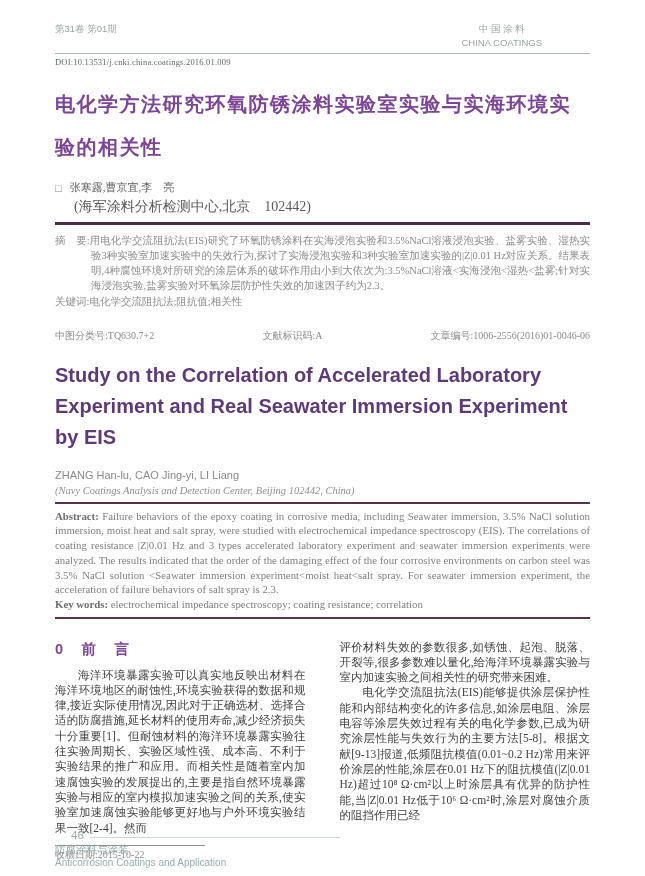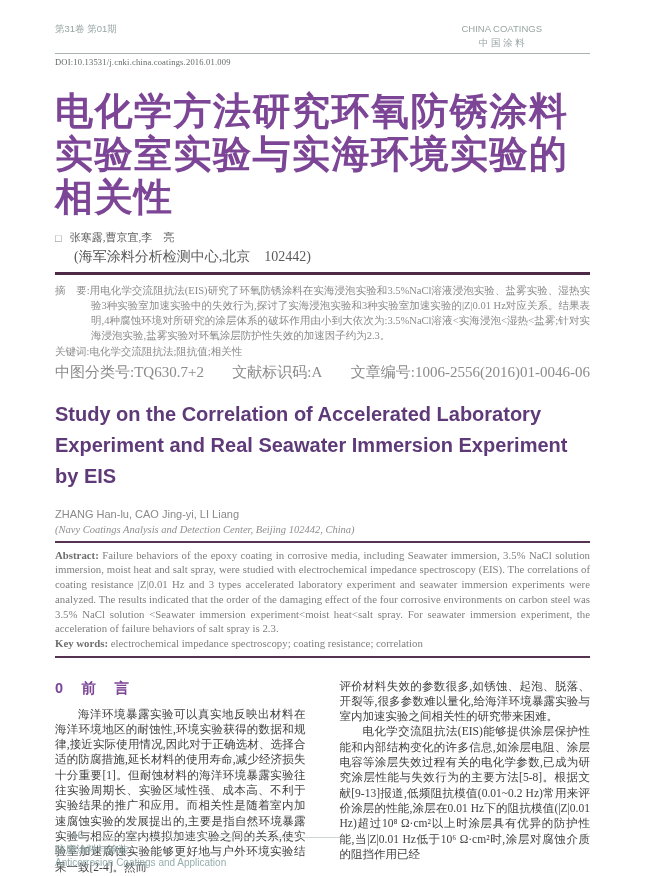--- a/index.html
+++ b/index.html
@@ -17,40 +17,40 @@
   .jheader { display:flex; justify-content:space-between; color:#98a5a3;
     font-size:9.5px; line-height:14px; font-family:"Liberation Sans",sans-serif; }
   .jheader .col { width:33%; }
   .jheader .center { text-align:center; }
   .jheader .right { text-align:right; }
   .header-rule { border:none; border-top:1.5px solid #a9b4b2; margin-top:3px; }
   .doi { font-size:8.5px; color:#5f6a68; margin-top:3px; letter-spacing:0.2px; }
 
   
   .title-cn {
-    margin-top:23px;
+    margin-top:16px;
     color:#7c4596;
     font-family:"Liberation Sans",sans-serif;
     font-weight:bold;
-    font-size:38px; line-height:43px; letter-spacing:1.5px;
+    font-size:20px; line-height:43px; letter-spacing:1.5px;
     width:535px;
   }
   .authors-cn { margin-top:11px; font-size:11px; color:#5a5a5a; display:flex; align-items:center; }
   .author-marker { color:#8a8a8a; font-size:11px; margin-right:8px; }
   .affiliation-cn { margin-top:3px; font-size:14px; color:#5a5a5a; padding-left:19px; }
   .rule-thick { height:3px; background:#4d2b47; margin-top:6px; }
 
   
   .abstract-cn {
     margin-top:8px; font-size:10.5px; line-height:15px; color:#8b8b8b;
     text-align:justify; padding-left:36px; text-indent:-36px;
   }
   .keywords-cn { margin-top:1px; font-size:10.5px; line-height:15px; color:#8b8b8b; }
-  .clc-row { display:flex; justify-content:space-between; margin-top:4px;
-    font-size:15px; color:#8b8b8b; }
+  .clc-row { display:flex; justify-content:space-between; margin-top:20px;
+    font-size:10px; color:#8b8b8b; }
 
   
   .title-en {
     margin-top:17px; color:#5f3a78;
     font-family:"Liberation Sans",sans-serif;
     font-weight:bold; font-size:20px; line-height:31px; width:535px;
   }
   .authors-en { margin-top:16px; font-size:11px; color:#8a8a8a; font-family:"Liberation Sans",sans-serif; }
   .affiliation-en { margin-top:4px; font-size:10.5px; color:#8e8e8e; font-style:italic; }
   .rule-en { height:1.5px; background:#55324f; margin-top:6px; }
@@ -85,22 +85,22 @@
 </head>
 <body>
 
 <div class="page">
 
   <div class="jheader">
     <div class="col left">
       <div>第31卷 第01期</div>
     </div>
     <div class="col center">
+      <div>中 国 涂 料</div>
       <div>CHINA COATINGS</div>
-      <div>中 国 涂 料</div>
     </div>
   </div>
   <hr class="header-rule">
   <div class="doi">DOI:10.13531/j.cnki.china.coatings.2016.01.009</div>
 
   <h1 class="title-cn">电化学方法研究环氧防锈涂料实验室实验与实海环境实验的相关性</h1>
   <div class="authors-cn">
     <span class="author-marker">□</span>
     <span>张寒露,曹京宜,李　亮</span>
   </div>

